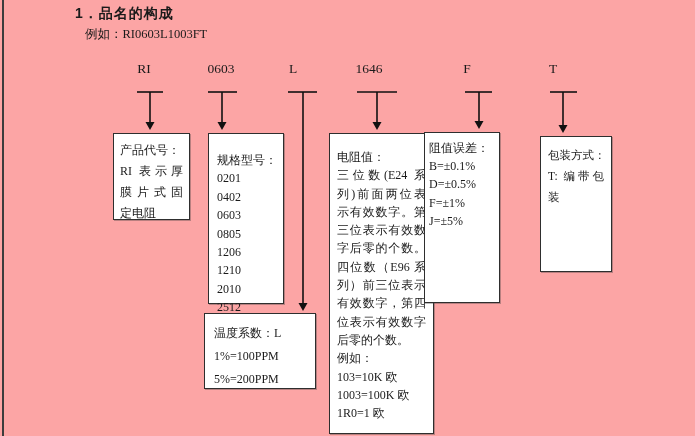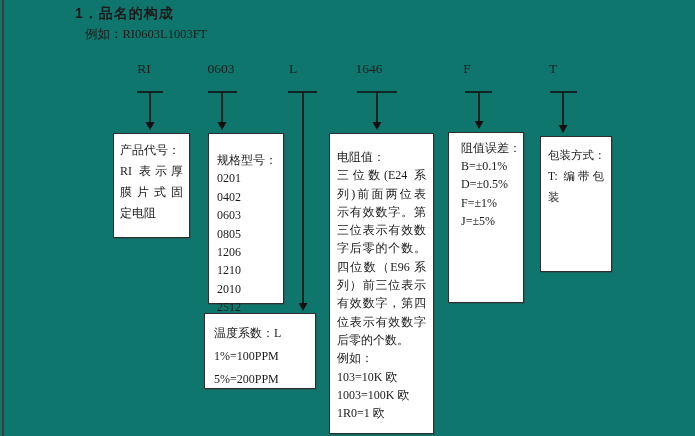--- a/index.html
+++ b/index.html
@@ -1,19 +1,19 @@
 <!DOCTYPE html>
 <html><head>
 <meta charset="utf-8">
 <style>
   html,body{margin:0;padding:0;background:#fff;}
   .canvas{
     position:relative;
     width:695px;height:436px;
-    background:#0f766e;
+    background:#fca5a5;
     font-family:"Liberation Serif","DejaVu Serif",serif;
     color:#1a1a1a;
     overflow:hidden;
   }
   .left-rule{
     position:absolute;left:2px;top:0;width:2px;height:436px;
     background:#3c3c3c;
   }
   .section-title{
     position:absolute;left:75px;top:5px;margin:0;
@@ -34,25 +34,25 @@
   .box{
     position:absolute;
     border:1.6px solid #2e2e2e;
     box-shadow:1px 1px 0 rgba(60,60,60,.35);
     background:#fff;
     box-sizing:border-box;
     font-size:12px;
   }
   .box .ln{white-space:nowrap;}
   .jl{white-space:normal !important;text-align:justify;text-align-last:justify;}
-  .b1{left:113px;top:133px;width:77px;height:105px;padding:6px 6px;line-height:21px;}
+  .b1{left:113px;top:133px;width:77px;height:87px;padding:6px 6px;line-height:21px;}
   .b2{left:208px;top:133px;width:76px;height:171px;padding:17px 8px;line-height:18.4px;}
   .bt{left:204px;top:313px;width:112px;height:76px;padding:8px 9px;line-height:23px;}
   .b3{left:329px;top:133px;width:105px;height:301px;padding:14px 7px;line-height:18.3px;}
-  .b4{left:448px;top:132px;width:76px;height:171px;padding:6px 12px;line-height:18.2px;}
+  .b4{left:424px;top:132px;width:76px;height:171px;padding:6px 4px;line-height:18.2px;}
   .b5{left:540px;top:136px;width:72px;height:136px;padding:8px 7px;line-height:21px;font-size:11.5px;}
 </style>
 </head>
 <body>
 
 <div class="canvas">
 
   <div class="left-rule"></div>
 
   <h1 class="section-title">1．品名的构成</h1>

